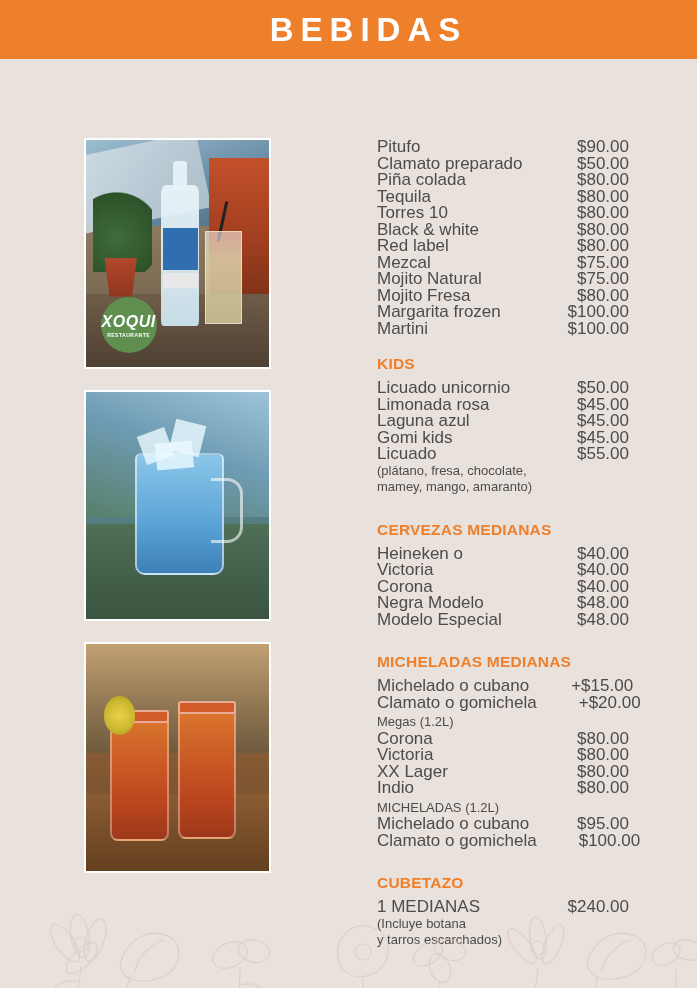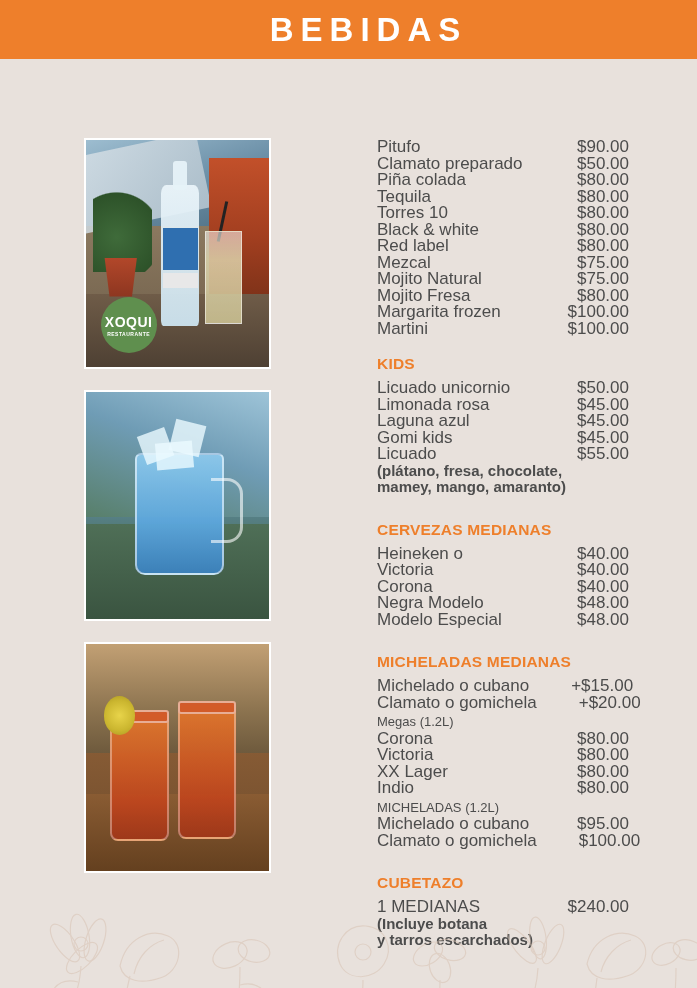--- a/index.html
+++ b/index.html
@@ -121,21 +121,21 @@
     position: absolute; left: 74%; top: 27%; width: 3px; height: 18%;
     background: #222; transform: rotate(12deg);
   }
   .p1-badge {
     position: absolute; left: 8%; bottom: 6%; width: 56px; height: 56px;
     border-radius: 50%; background: #5f8f4e;
     color: #fff; font-size: 8px; font-weight: bold;
     display: flex; flex-direction: column; align-items: center; justify-content: center;
     line-height: 1.25;
   }
-  .p1-badge .b1 { font-size: 14px; letter-spacing: .5px; }
+  .p1-badge .b1 { font-size: 16px; letter-spacing: .5px; font-style: italic; }
   .p1-badge .b2 { font-size: 5px; letter-spacing: .5px; }
 
   
   .photo2 {
     background: linear-gradient(180deg, #7ea3bb 0%, #5d8ba6 40%, #4c6f58 75%, #3c5a47 100%);
   }
   .p2-bg {
     position: absolute; left: 0; top: 0; width: 100%; height: 55%;
     background: linear-gradient(200deg, #9ec4d8 0%, #6f9cb5 45%, #587f6a 100%);
   }
@@ -219,24 +219,23 @@
     justify-content: space-between;
     align-items: flex-start;
     font-size: 17px;
     line-height: 16.5px;
     color: #4c4c4c;
     gap: 42px;
   }
   .row .name { white-space: nowrap; }
   .row .price { white-space: nowrap; text-align: right; }
   .note {
-    font-size: 15px;
+    font-size: 13px;
     line-height: 16.5px;
     color: #4c4c4c;
-    font-weight: bold;
   }
   .subhead {
     font-size: 13px;
     line-height: 16.5px;
     color: #4c4c4c;
     margin-top: 3px;
   }
   .spacer-sm { height: 7px; }
 
   

